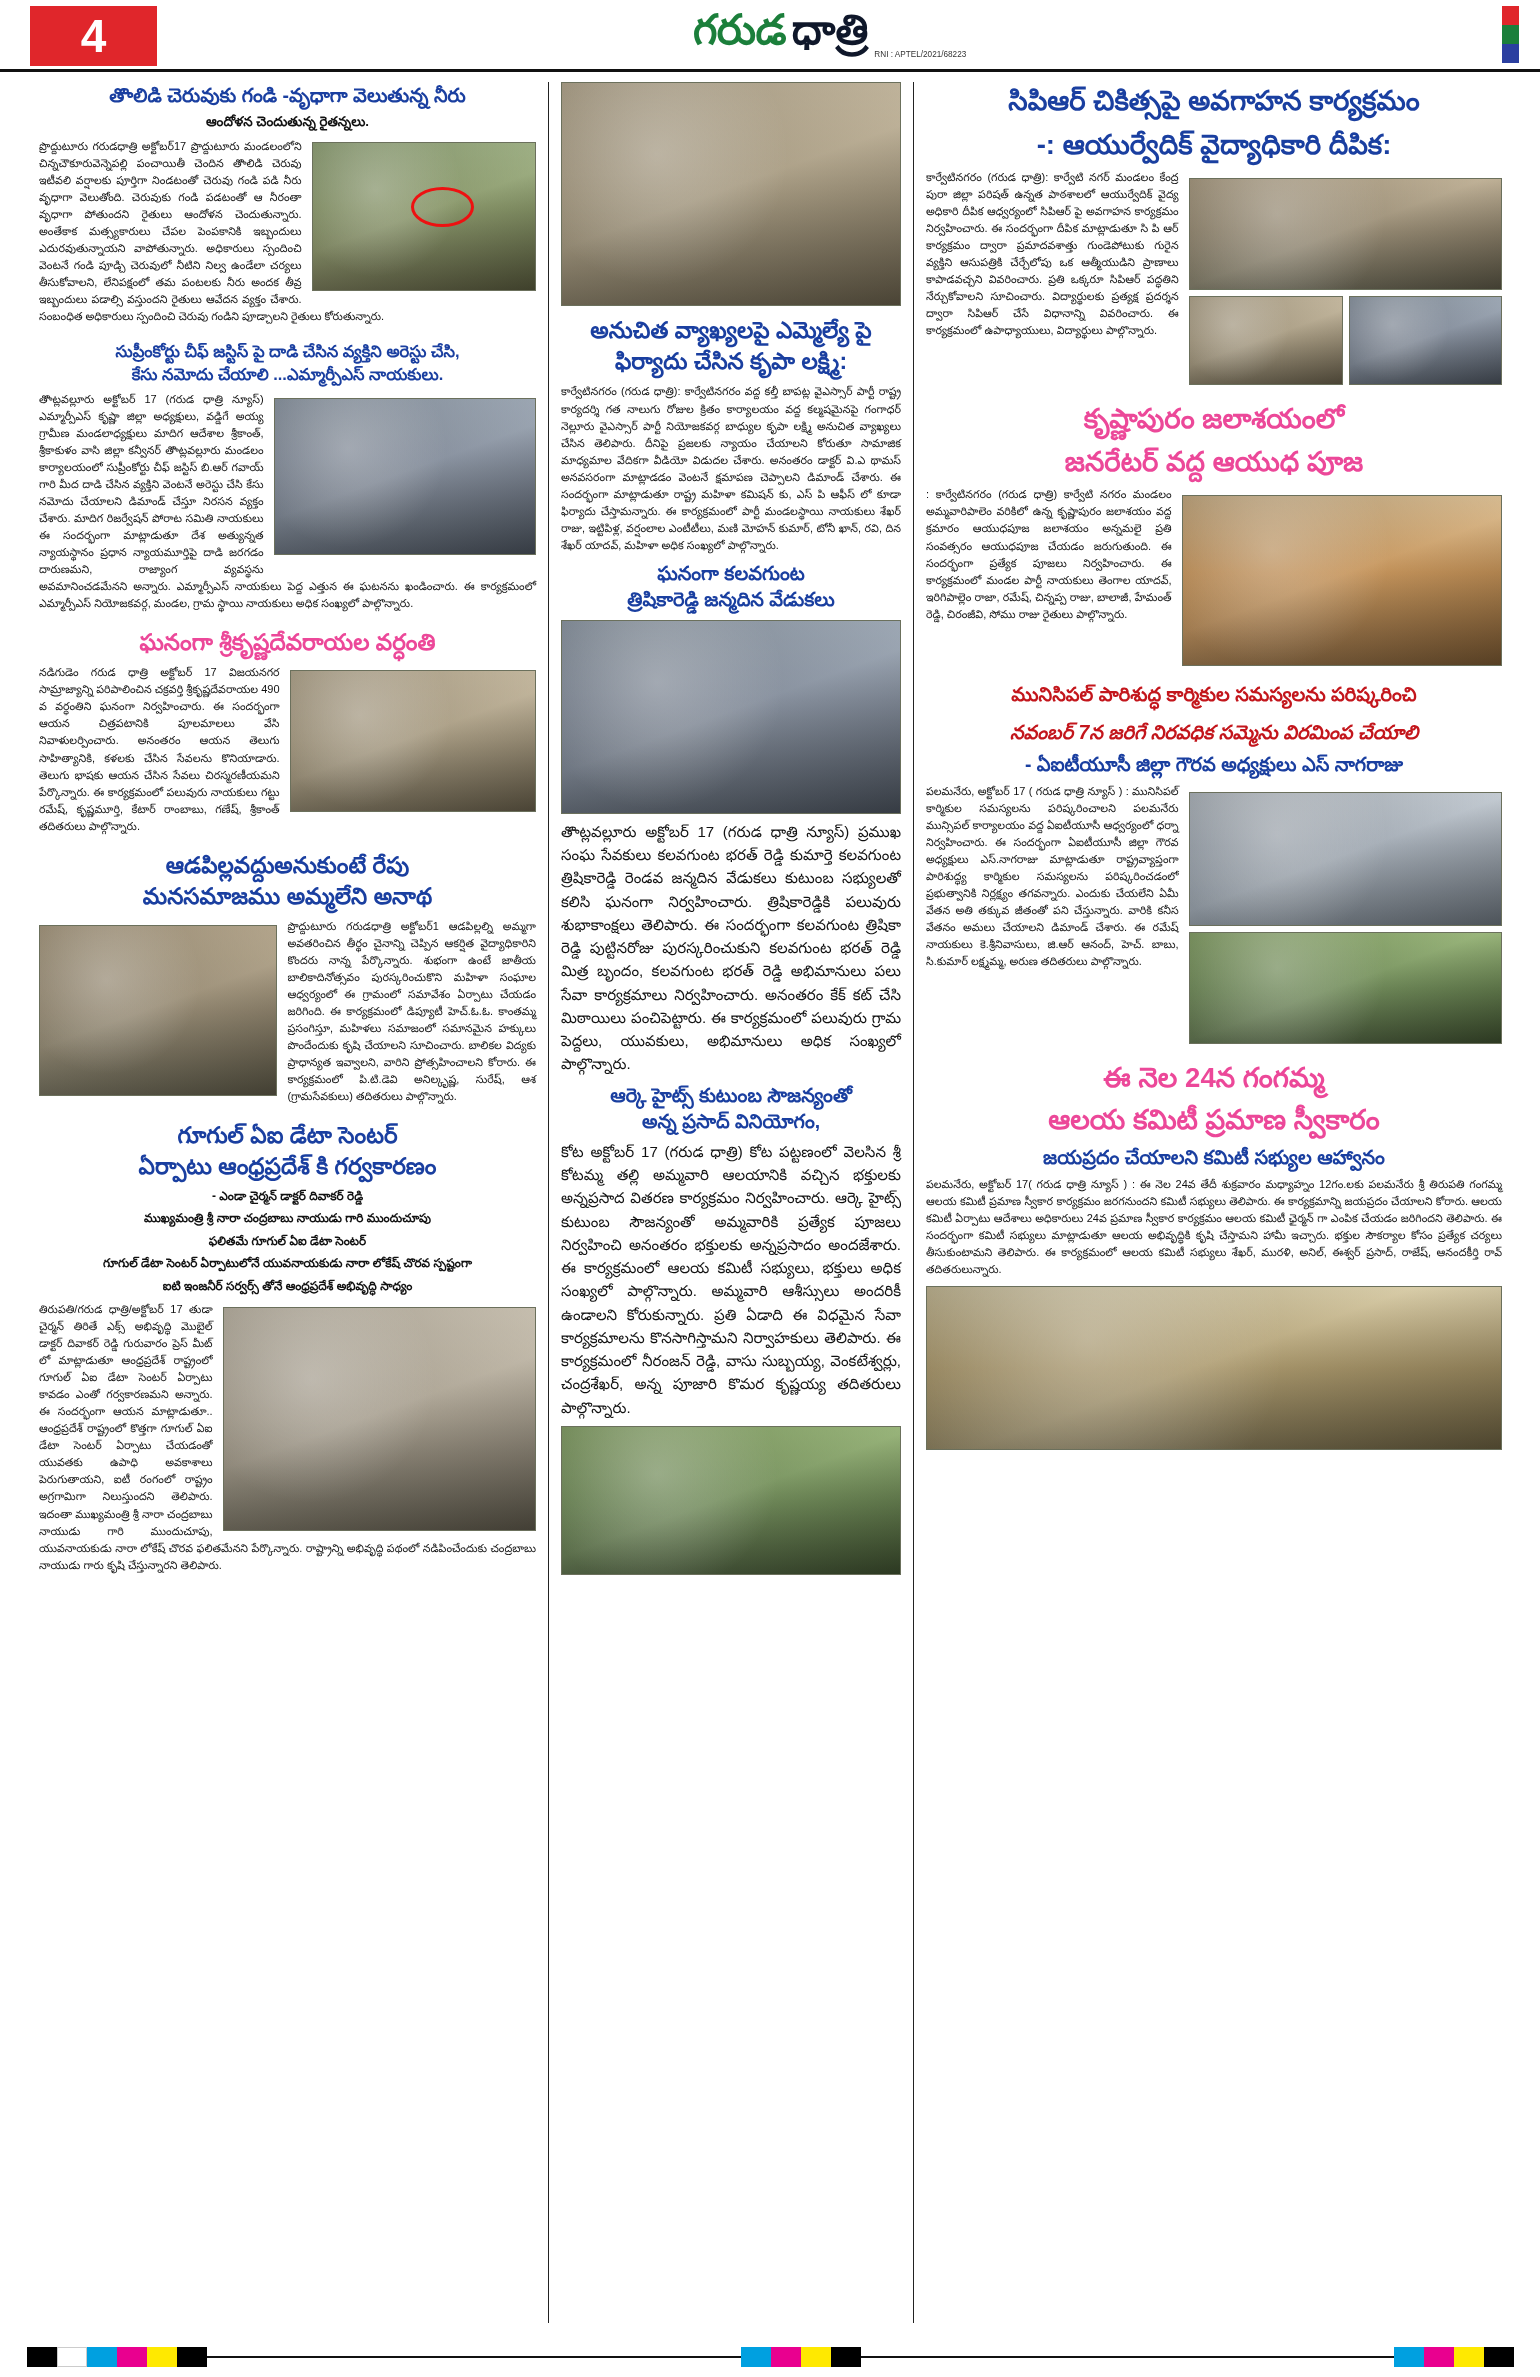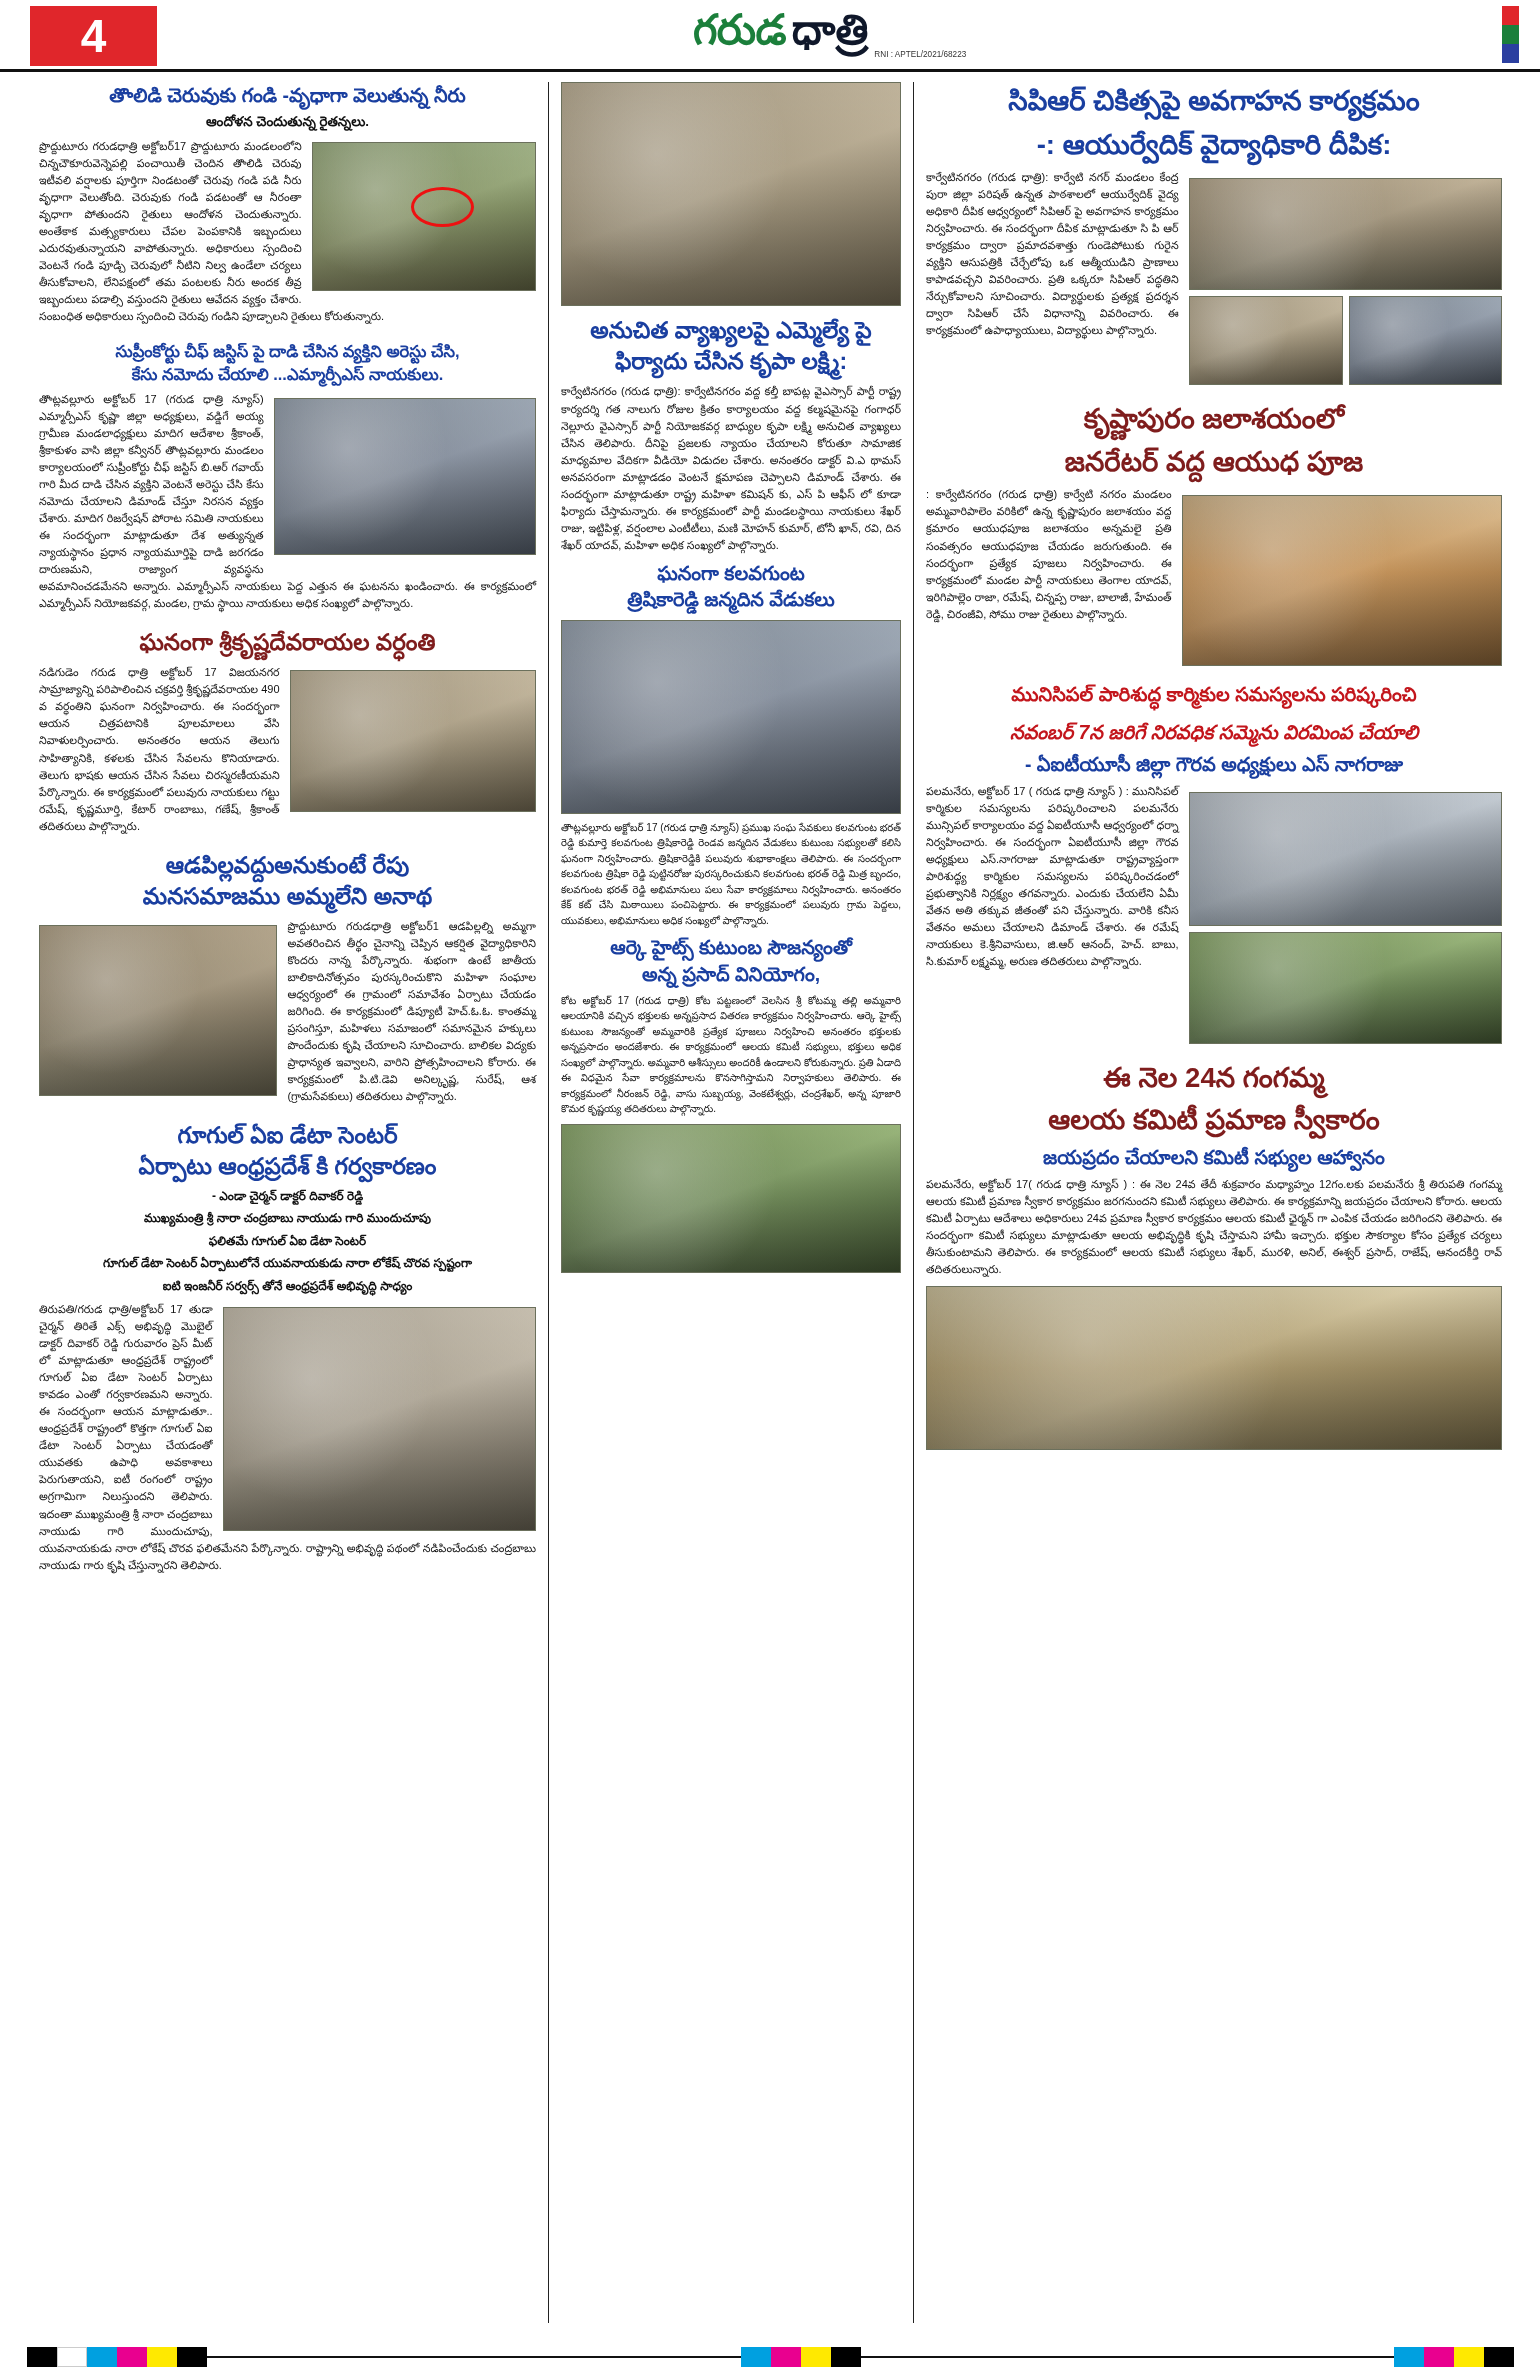--- a/index.html
+++ b/index.html
@@ -91,21 +91,21 @@
   .col.c3 { width: 600px; }
 
   
   .head-blue {
     color: #1a3fa0;
     font-weight: bold;
     text-align: center;
     line-height: 1.35;
   }
   .head-green {
-    color: #7f1d1d;
+    color: #ec4899;
     font-weight: bold;
     text-align: center;
     line-height: 1.35;
   }
   .head-red {
     color: #c3161c;
     font-weight: bold;
     text-align: center;
     line-height: 1.35;
   }
@@ -120,21 +120,21 @@
     font-weight: bold;
     line-height: 1.4;
   }
   .body-txt {
     font-size: 11px;
     line-height: 1.55;
     text-align: justify;
     color: #111;
     margin: 6px 0;
   }
-  .body-txt.small { font-size: 10px; }
+  .body-txt.small { font-size: 15px; }
   .spacer { height: 9px; }
 
   
   .photo {
     background: #8a8f7a;
     position: relative;
     overflow: hidden;
     border: 0.7px solid #6b705c;
   }
   .photo::after {

